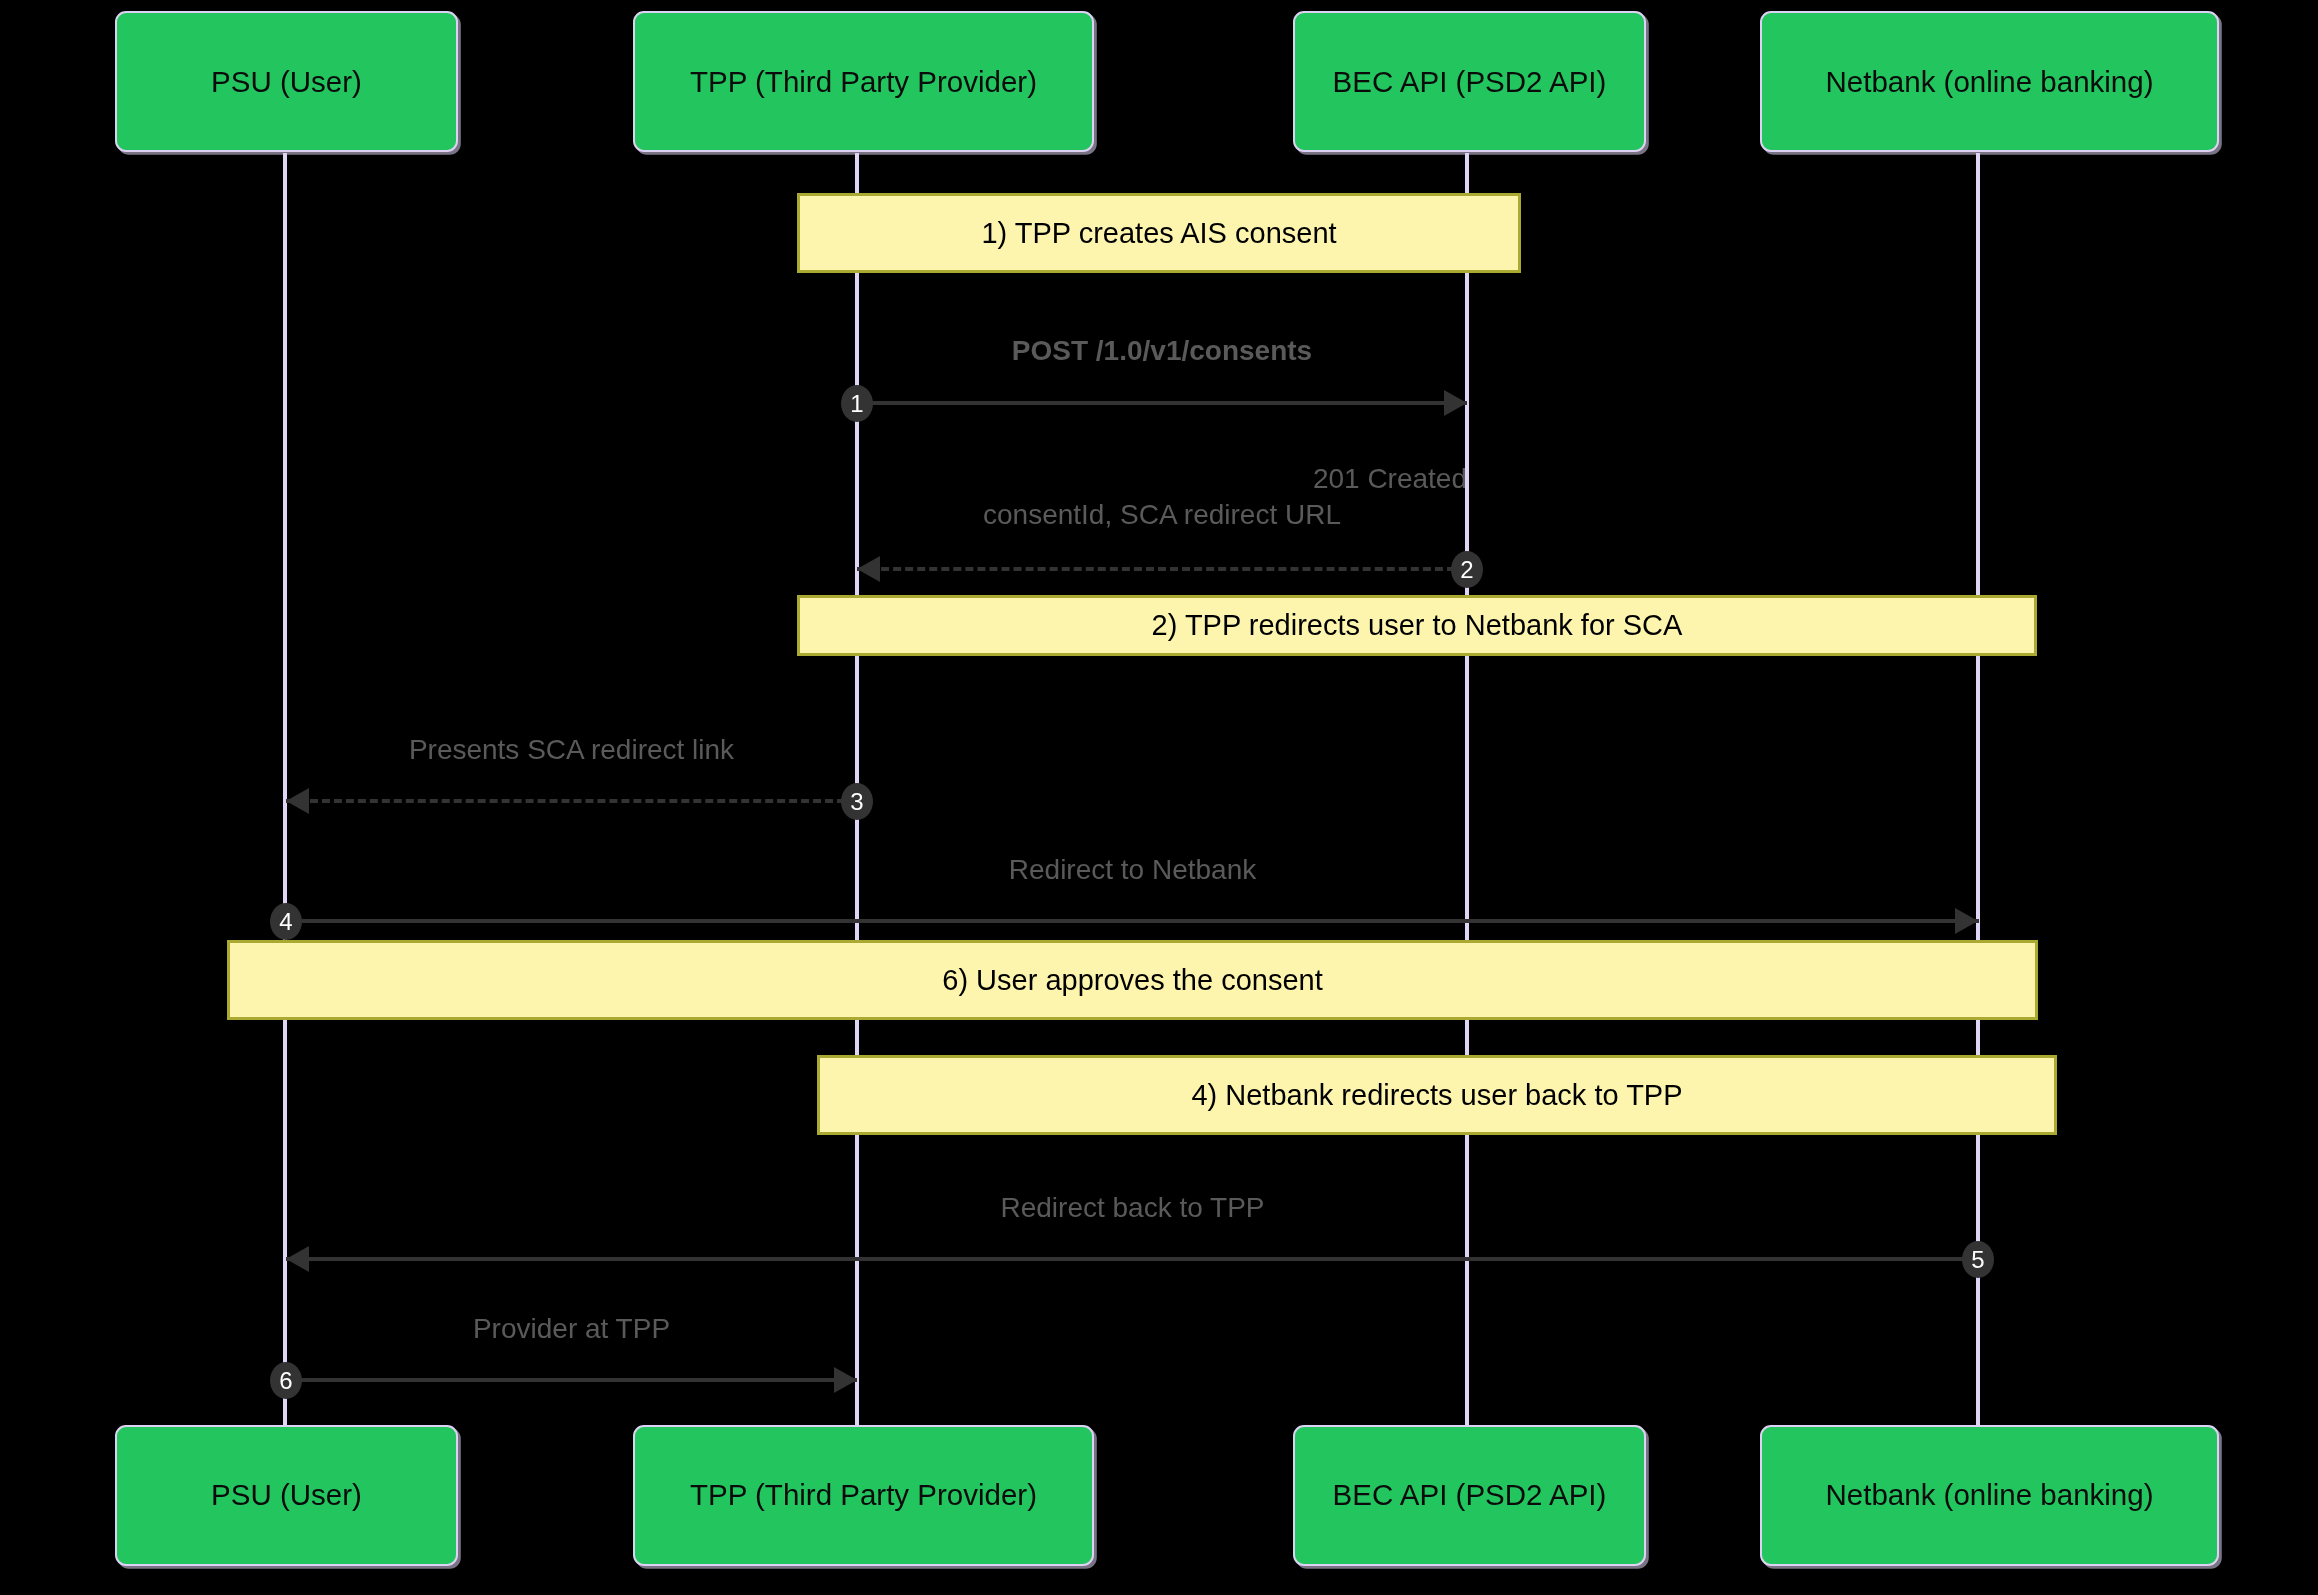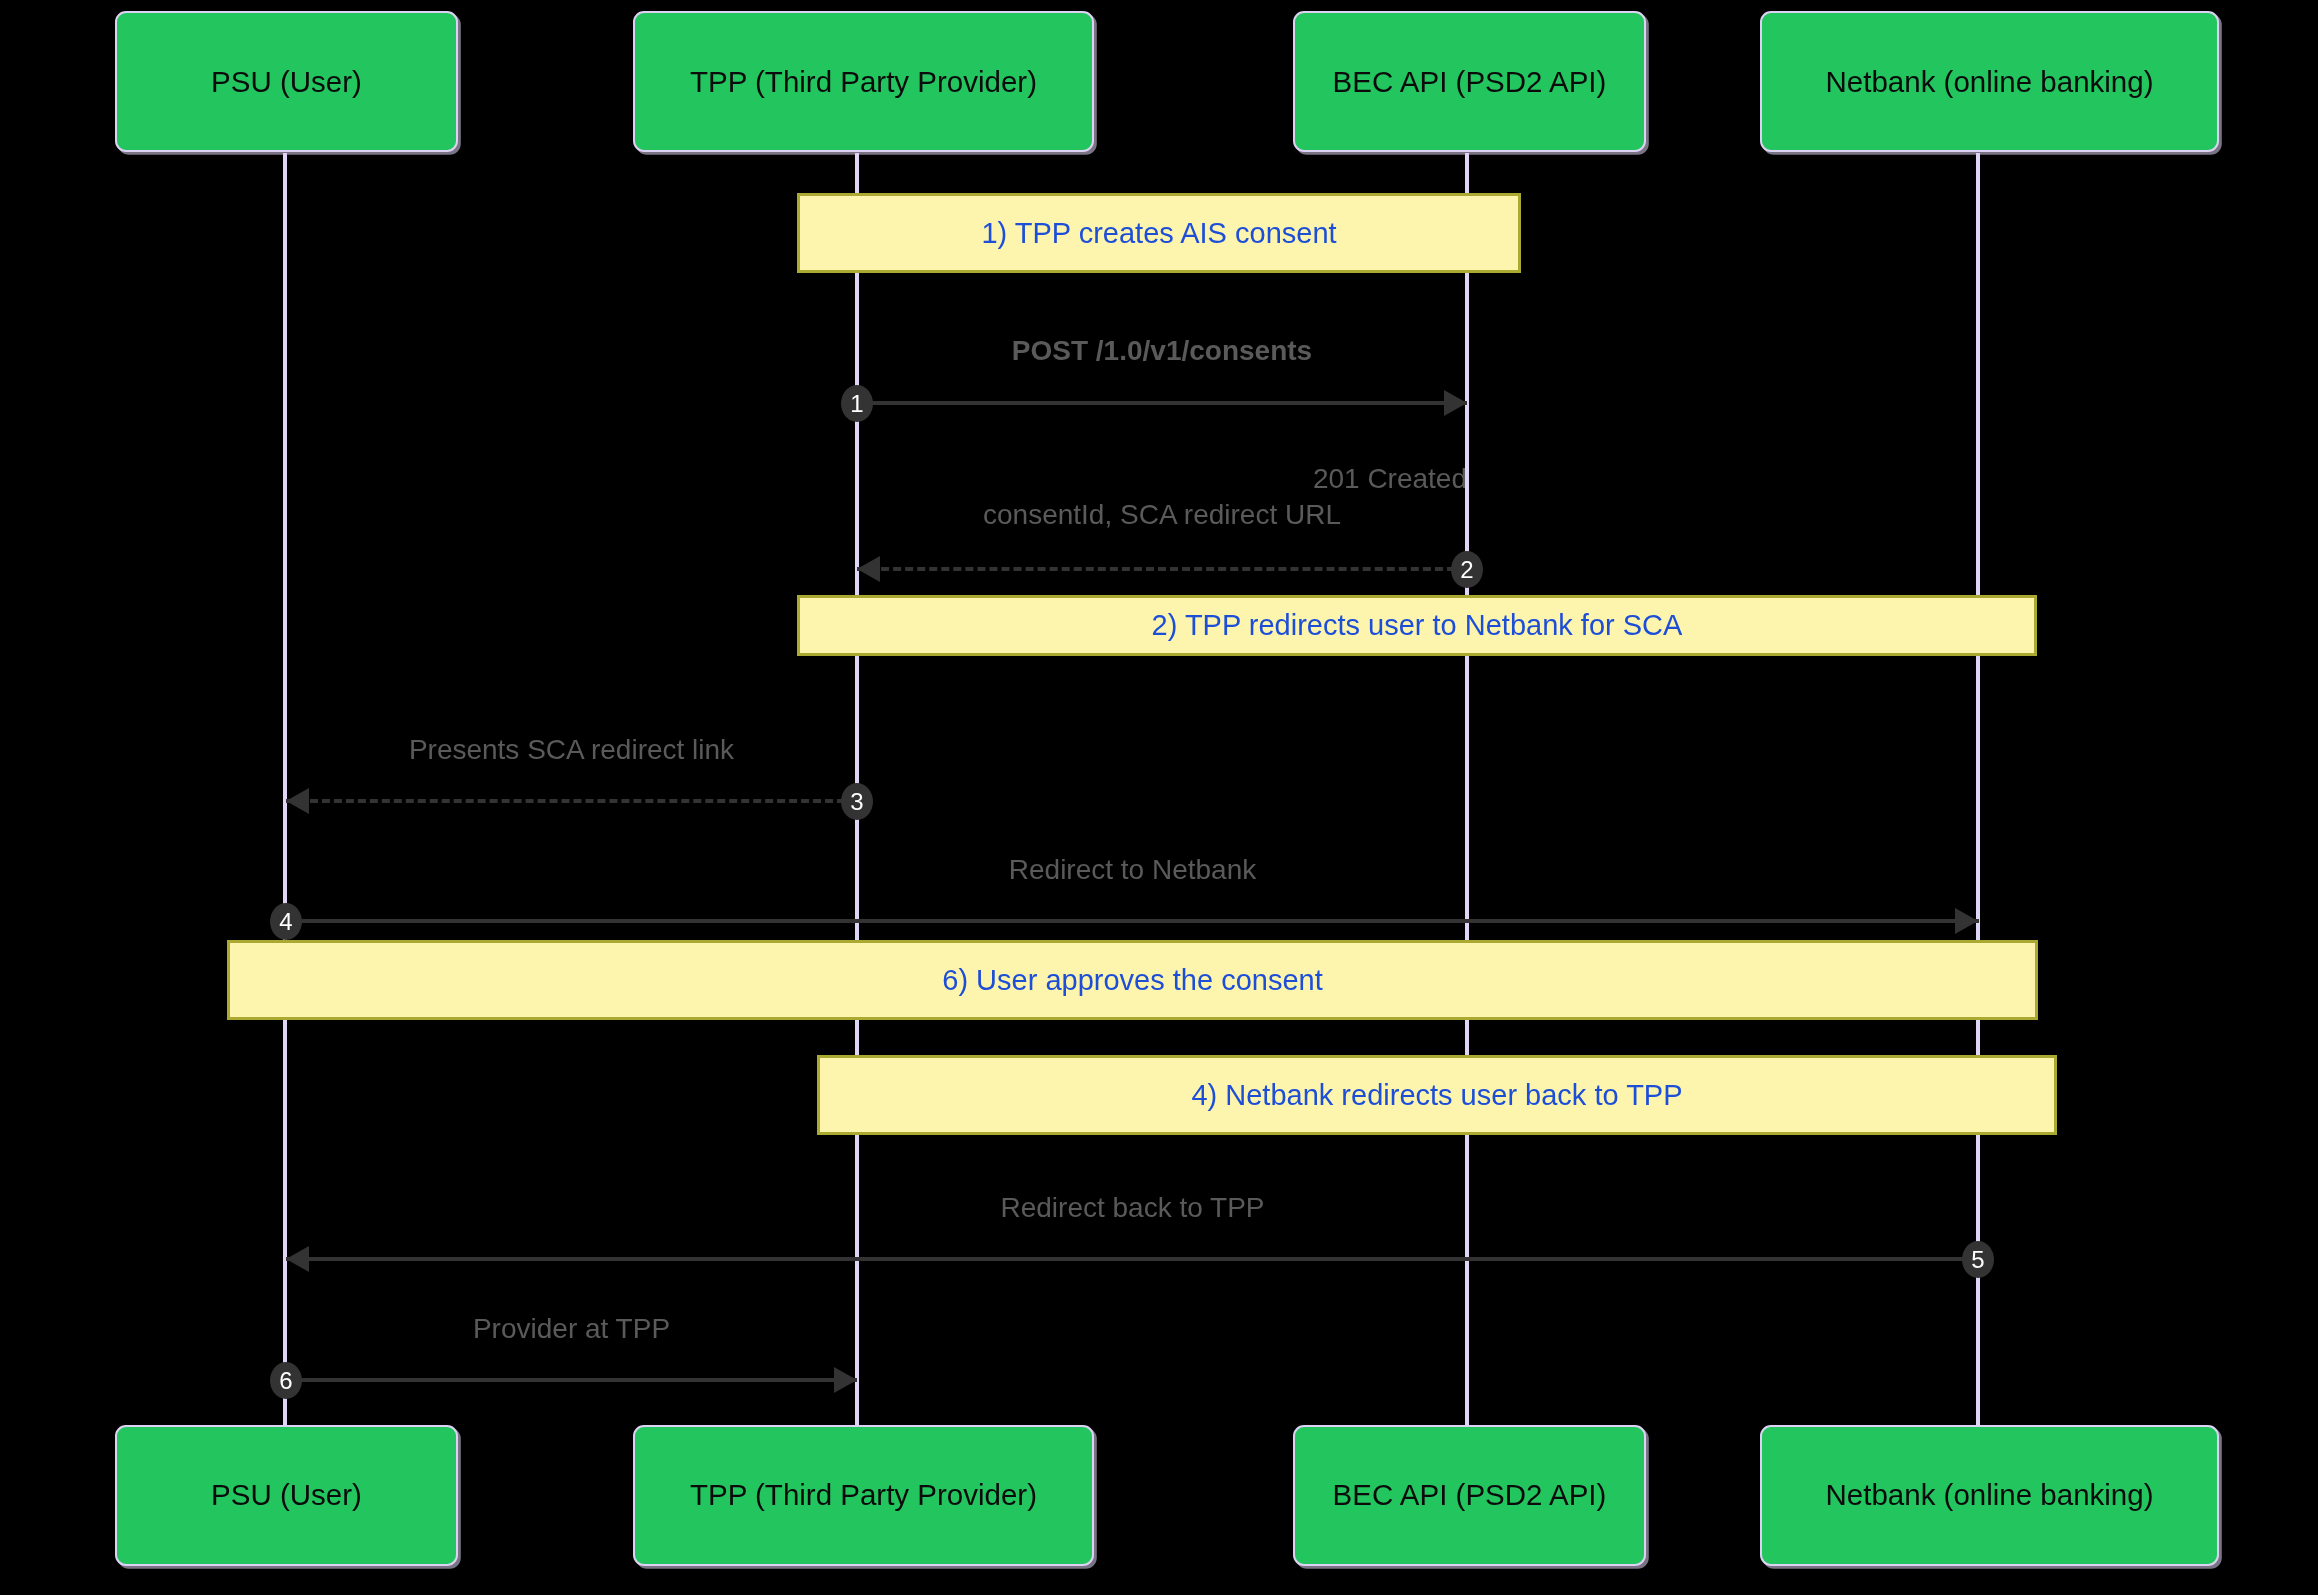--- a/index.html
+++ b/index.html
@@ -52,21 +52,21 @@
     position: absolute;
     box-sizing: border-box;
     background: #fdf5ad;
     border: 3.5px solid #aaaa33;
     display: flex;
     align-items: center;
     justify-content: center;
     z-index: 6;
   }
   .note-label {
-    color: #1d4ed8;
+    color: #000000;
     font-size: 29px;
     font-weight: 400;
     text-align: center;
     white-space: nowrap;
     font-family: "Liberation Sans", sans-serif;
   }
 
   
   .msg {
     position: absolute;

